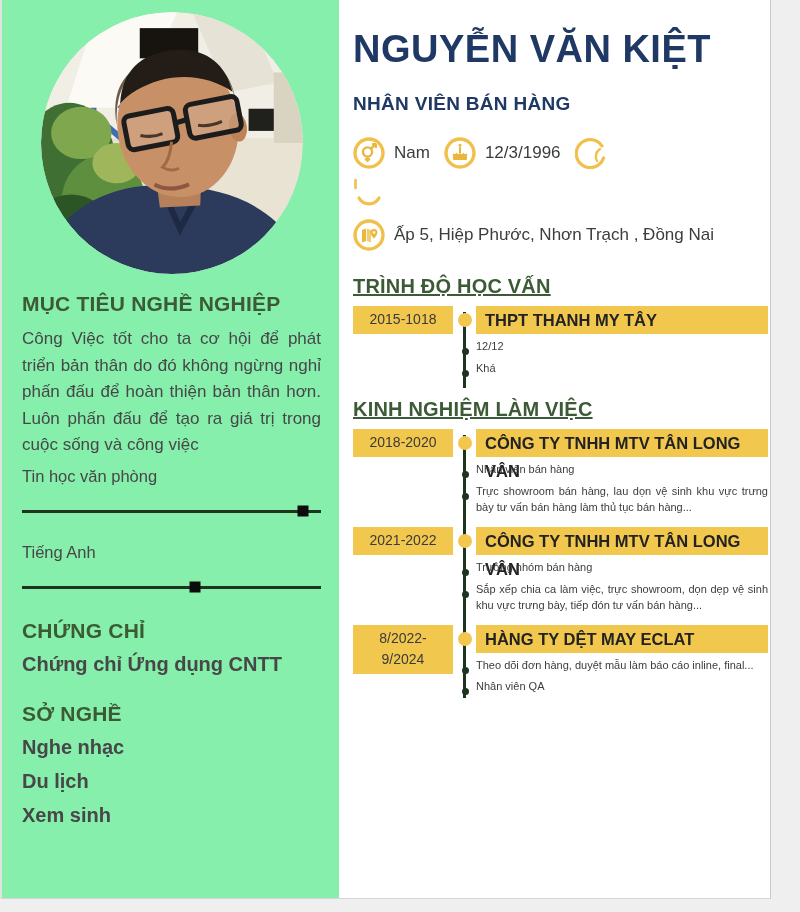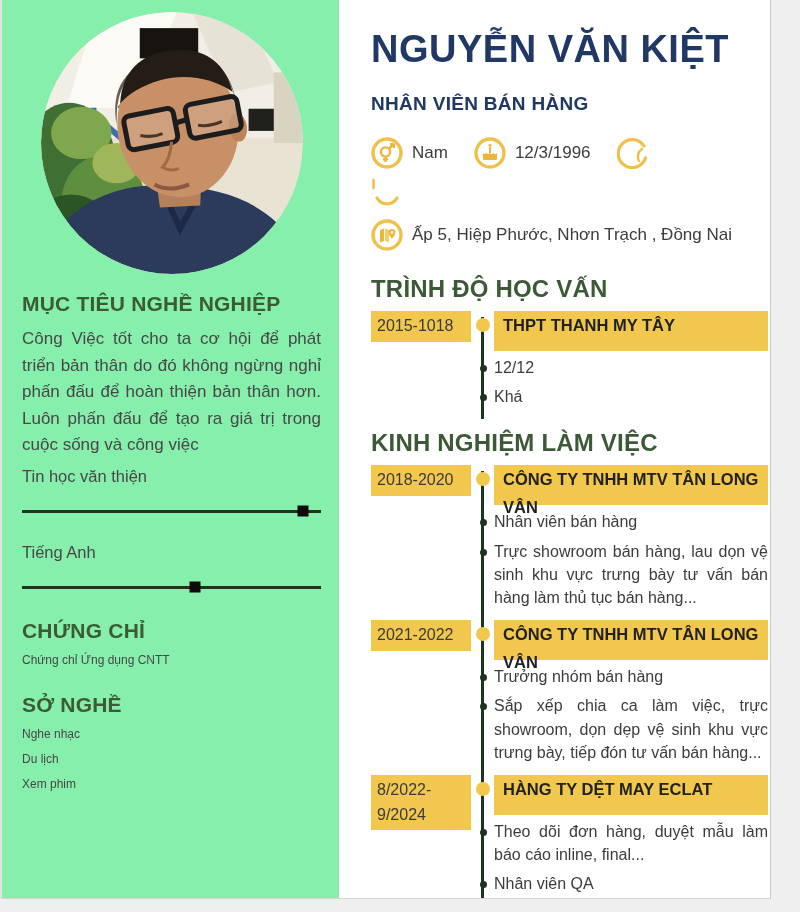--- a/index.html
+++ b/index.html
@@ -52,91 +52,94 @@
     height:3px; background:#1d341f;
     margin:0 0 30px 0;
   }
   .skill-marker {
     position:absolute; top:50%;
     width:11px; height:11px;
     background:#0c0c0c;
     transform:translate(-50%,-50%);
   }
   .cert-item, .hobby-item {
-    font-size:12px; color:#474747;
+    font-size:20px; color:#474747;
     margin-bottom:11px;
+    font-weight:bold;
   }
   
   .main {
     flex:1;
-    padding:28px 2px 0 32px;
+    padding:28px 2px 0 14px;
     background:#ffffff;
   }
   .person-name {
     font-size:38px; font-weight:bold;
     color:#1f3864; letter-spacing:.5px;
     margin-bottom:22px;
   }
   .job-title {
     font-size:19px; font-weight:bold;
     color:#1f3864; letter-spacing:.3px;
     margin-bottom:22px;
   }
   .contact { margin-bottom:24px; }
-  .contact-row { display:flex; align-items:center; gap:26px; margin-bottom:9px; min-height:32px; }
+  .contact-row { display:flex; align-items:center; gap:14px; margin-bottom:9px; min-height:32px; }
   .contact-item { display:flex; align-items:center; gap:9px; }
   .contact-text { font-size:17px; color:#3c3c3c; }
   .cicon { width:32px; height:32px; flex:0 0 32px; }
   .cicon svg { display:block; width:100%; height:100%; }
   
   .section-heading {
-    font-size:24px; font-weight:bold;
+    font-size:20px; font-weight:bold;
     color:#3b5a35; letter-spacing:.2px;
     margin:4px 0 8px 0;
+    text-decoration:underline;
   }
   .tl-list { position:relative; margin-bottom:18px; }
   .tl-list::before {
     content:""; position:absolute;
     left:110px; top:6px; bottom:0;
     width:2.5px; background:#1d341f;
   }
   .tl-list.edu::before { bottom:-8px; }
   .tl-entry {
     display:grid;
     grid-template-columns:100px 1fr;
     column-gap:23px;
     margin-bottom:8px;
   }
   .tl-badge {
     background:#f2c74e;
     color:#3a3a3a;
-    font-size:16px;
+    font-size:14px;
+    text-align:center;
     padding:3px 6px;
     height:fit-content;
     min-height:28px;
     line-height:1.55;
     align-self:start;
   }
   .tl-content { min-width:0; }
   .tl-title-row { position:relative; margin-bottom:2px; }
   .tl-title {
     background:#f2c74e;
     color:#222222;
     font-size:16.5px; font-weight:bold;
-    height:40px; line-height:28px;
+    height:28px; line-height:28px;
     padding-left:9px;
   }
   .tl-dot-big {
     position:absolute; left:-18px; top:7px;
     width:14px; height:14px; border-radius:50%;
     background:#f2c74e;
   }
   .tl-detail { position:relative; padding:3px 0; }
   .tl-detail-text {
-    font-size:16px; color:#3c3c3c;
+    font-size:11px; color:#3c3c3c;
     line-height:1.45;
     text-align:justify;
   }
   .tl-dot-small {
     position:absolute; left:-14px; top:12px;
     width:7px; height:7px; border-radius:50%;
     background:#1d341f;
   }
 </style>
 </head>
@@ -206,21 +209,21 @@
       </svg>
     </div>
 
     <section>
       <h2 class="side-heading first">MỤC TIÊU NGHỀ NGHIỆP</h2>
       <p class="objective-body">Công Việc tốt cho ta cơ hội để phát triển bản thân do đó không ngừng nghỉ phấn đấu để hoàn thiện bản thân hơn. Luôn phấn đấu để tạo ra giá trị trong cuộc sống và công việc</p>
     </section>
 
     <section>
       <div class="skill-item">
-        <div class="skill-label">Tin học văn thiện</div>
+        <div class="skill-label">Tin học văn phòng</div>
         <div class="skill-line">
           <span class="skill-marker" style="left: 94%;"></span>
         </div>
       </div>
       <div class="skill-item">
         <div class="skill-label">Tiếng Anh</div>
         <div class="skill-line">
           <span class="skill-marker" style="left: 58%;"></span>
         </div>
       </div>
@@ -228,21 +231,21 @@
 
     <section>
       <h2 class="side-heading">CHỨNG CHỈ</h2>
       <div class="cert-item">Chứng chỉ Ứng dụng CNTT</div>
     </section>
 
     <section>
       <h2 class="side-heading">SỞ NGHỀ</h2>
       <div class="hobby-item">Nghe nhạc</div>
       <div class="hobby-item">Du lịch</div>
-      <div class="hobby-item">Xem phim</div>
+      <div class="hobby-item">Xem sinh</div>
     </section>
 
   </aside>
 
   <main class="main">
 
     <h1 class="person-name">NGUYỄN VĂN KIỆT</h1>
     <div class="job-title">NHÂN VIÊN BÁN HÀNG</div>
 
     <div class="contact">

